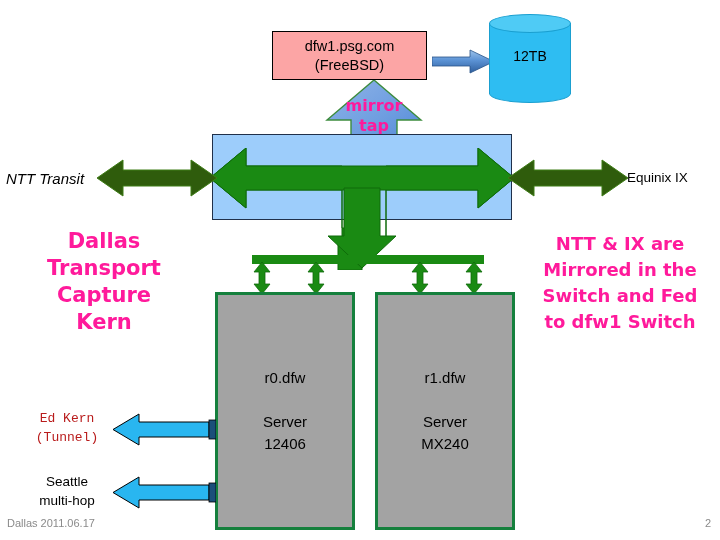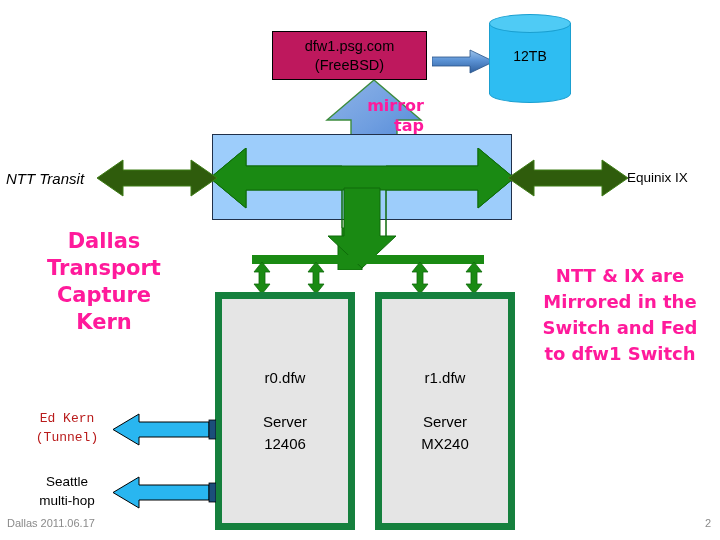--- a/index.html
+++ b/index.html
@@ -16,21 +16,21 @@
     font-family: "Liberation Sans", sans-serif;
   }
 
   
   .abs { position: absolute; }
 
   
   .server-box {
     left: 272px; top: 31px;
     width: 155px; height: 49px;
-    background: #be185d;
+    background: #fca5a5;
     border: 1px solid #000000;
     box-sizing: border-box;
     display: flex;
     flex-direction: column;
     align-items: center;
     justify-content: center;
     color: #000000;
     font-size: 14.5px;
     line-height: 19px;
   }
@@ -76,21 +76,21 @@
 
   
   .blue-arrow { left: 432px; top: 49px; width: 62px; height: 25px; }
 
   
   .mirror-tap { left: 324px; top: 80px; width: 100px; height: 70px; }
   .mirror-tap-label {
     position: absolute;
     left: 324px; top: 96px;
     width: 100px;
-    text-align: right;
+    text-align: center;
     color: #ff1a9b;
     font-weight: bold;
     font-size: 16px;
     line-height: 20px;
     font-family: "DejaVu Sans", sans-serif;
     z-index: 6;
   }
 
   
   .switch-box {
@@ -122,22 +122,22 @@
     left: 252px; top: 255px;
     width: 232px; height: 9px;
     background: #1a8a13;
   }
   .small-arrows { left: 250px; top: 262px; width: 236px; height: 32px; }
 
   
   .router-box {
     top: 292px;
     width: 140px; height: 238px;
-    background: #e5e5e5;
-    border: 7px solid #15803d;
+    background: #a3a3a3;
+    border: 3px solid #15803d;
     box-sizing: border-box;
     display: flex;
     flex-direction: column;
     align-items: center;
     justify-content: center;
     color: #000;
     font-size: 15px;
     line-height: 22px;
   }
   .router-r0 { left: 215px; }
@@ -157,21 +157,20 @@
   }
   .pink-right {
     left: 524px; top: 231px;
     width: 192px;
     text-align: center;
     color: #ff1a9b;
     font-weight: bold;
     font-size: 18px;
     line-height: 26px;
     font-family: "DejaVu Sans", sans-serif;
-    margin-top: 32px;
   }
 
   
   .cyan-arrow-1 { left: 113px; top: 413px; width: 103px; height: 33px; }
   .cyan-arrow-2 { left: 113px; top: 476px; width: 103px; height: 33px; }
   .label-edkern {
     left: 24px; top: 409px;
     width: 86px;
     text-align: center;
     font-size: 13px;

